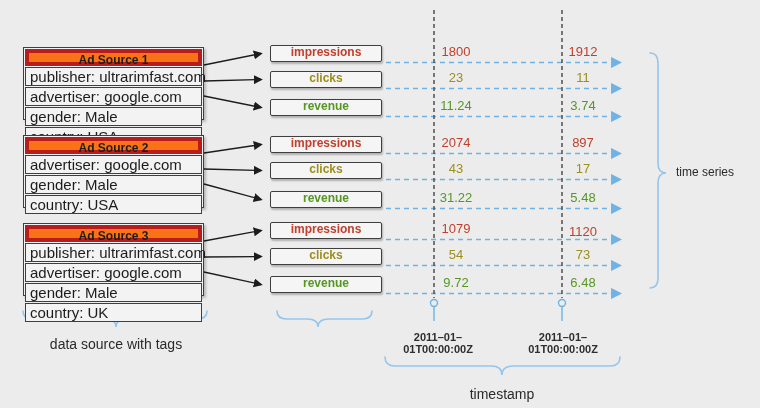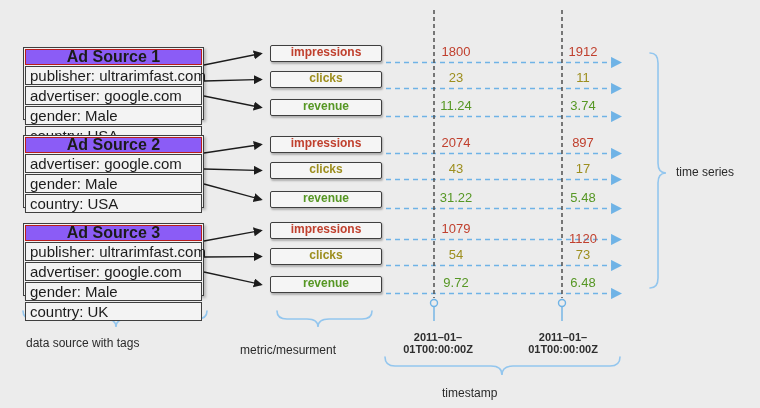--- a/index.html
+++ b/index.html
@@ -11,22 +11,22 @@
   svg.overlay{position:absolute;left:0;top:0;width:760px;height:408px;}
 
   
   .src-box{
     position:absolute;left:23px;width:181px;height:73px;box-sizing:border-box;
     border:1px solid #3f3f3f;background:#f2f2f2;padding:1px;
     display:flex;flex-direction:column;gap:1px;
     box-shadow:1.5px 2px 2.5px rgba(0,0,0,.22);
   }
   .src-title{
-    box-sizing:border-box;height:17px;border:1px solid #b91c1c;background:#8b5cf6;
-    font-size:16px;font-weight:bold;color:#1c1c1c;text-align:center;line-height:14px;
+    box-sizing:border-box;height:17px;border:4px solid #b91c1c;background:#f97316;
+    font-size:12px;font-weight:bold;color:#1c1c1c;text-align:center;line-height:14px;
   }
   .src-row{
     box-sizing:border-box;flex:1;border:1px solid #3f3f3f;background:#f3f3f3;
     font-size:15px;color:#1c1c1c;display:flex;align-items:center;padding-left:4px;
     white-space:nowrap;
   }
 
   
   .metric-box{
     position:absolute;left:270px;width:112px;height:17px;box-sizing:border-box;
@@ -38,21 +38,21 @@
   .clk{color:var(--clicks,#9d8e1e);}
   .rev{color:var(--revenue,#569724);}
 
   
   .val{position:absolute;width:60px;text-align:center;font-size:13px;}
   .val.c1{left:426px;}
   .val.c2{left:553px;}
 
   
   .ts{position:absolute;top:331px;width:110px;text-align:center;font-size:11px;color:#2e2e2e;font-weight:bold;}
-  .lbl{position:absolute;color:#2a2a2a;font-size:12px;text-align:left;}
+  .lbl{position:absolute;color:#2a2a2a;font-size:14px;text-align:center;}
 
   
   .black-arrow{stroke:#1c1c1c;stroke-width:1.3;}
   .gray-dash{stroke:var(--line_gray,#4f4f4f);stroke-width:1.5;stroke-dasharray:4 3;}
   .blue-dash{stroke:var(--accent_blue,#6fb3e6);stroke-width:1.4;stroke-dasharray:5 4;fill:none;}
   .pin{stroke:var(--accent_blue,#6fb3e6);stroke-width:1.4;fill:none;}
   .brace{stroke:var(--brace_blue,#93c6ee);stroke-width:1.6;fill:none;stroke-linecap:round;}
   #arrowBlack path{fill:#1c1c1c;}
   #arrowBlue path{fill:var(--accent_blue,#6fb3e6);}
 </style>
@@ -152,25 +152,24 @@
   <div class="val c1 imp" style="top:221px">1079</div>
   <div class="val c1 clk" style="top:247px">54</div>
   <div class="val c1 rev" style="top:275px">9.72</div>
 
   <div class="val c2 imp" style="top:44px">1912</div>
   <div class="val c2 clk" style="top:70px">11</div>
   <div class="val c2 rev" style="top:98px">3.74</div>
   <div class="val c2 imp" style="top:135px">897</div>
   <div class="val c2 clk" style="top:161px">17</div>
   <div class="val c2 rev" style="top:190px">5.48</div>
-  <div class="val c2 imp" style="top:231px">1120</div>
+  <div class="val c2 imp" style="top:224px">1120</div>
   <div class="val c2 clk" style="top:247px">73</div>
   <div class="val c2 rev" style="top:275px">6.48</div>
 
   <div class="ts" style="left:383px">2011–01–01T00:00:00Z</div>
   <div class="ts" style="left:508px">2011–01–01T00:00:00Z</div>
 
   <div class="lbl" style="left:26px;top:336px;width:180px">data source with tags</div>
-  <div class="lbl" style="left:240px;top:343px;width:160px">metric/mesurment</div>
   <div class="lbl" style="left:442px;top:386px;width:120px">timestamp</div>
   <div class="lbl" style="left:676px;top:165px;width:84px;font-size:12px;text-align:left">time series</div>
 
 </div>
 
 </body></html>

